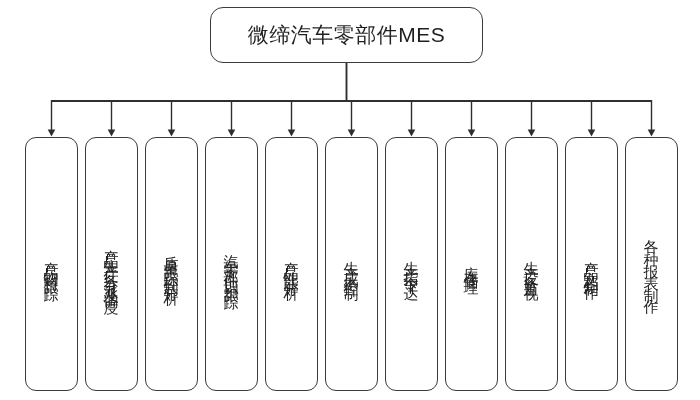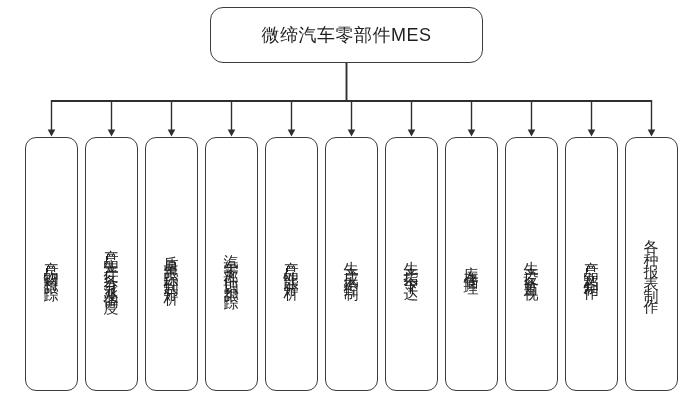--- a/index.html
+++ b/index.html
@@ -31,21 +31,21 @@
     box-sizing: border-box;
     background: #ffffff;
     border: 1.6px solid #3c3c3c;
     border-radius: 13px;
     display: flex;
     align-items: center;
     justify-content: center;
     z-index: 1;
   }
   .root-box span {
-    font-size: 18px;
+    font-size: 21px;
     color: #1f1f1f;
     letter-spacing: 0.5px;
     white-space: nowrap;
   }
   .children-row {
     position: absolute;
     left: 25px;
     top: 137px;
     width: 653px;
     height: 254px;

